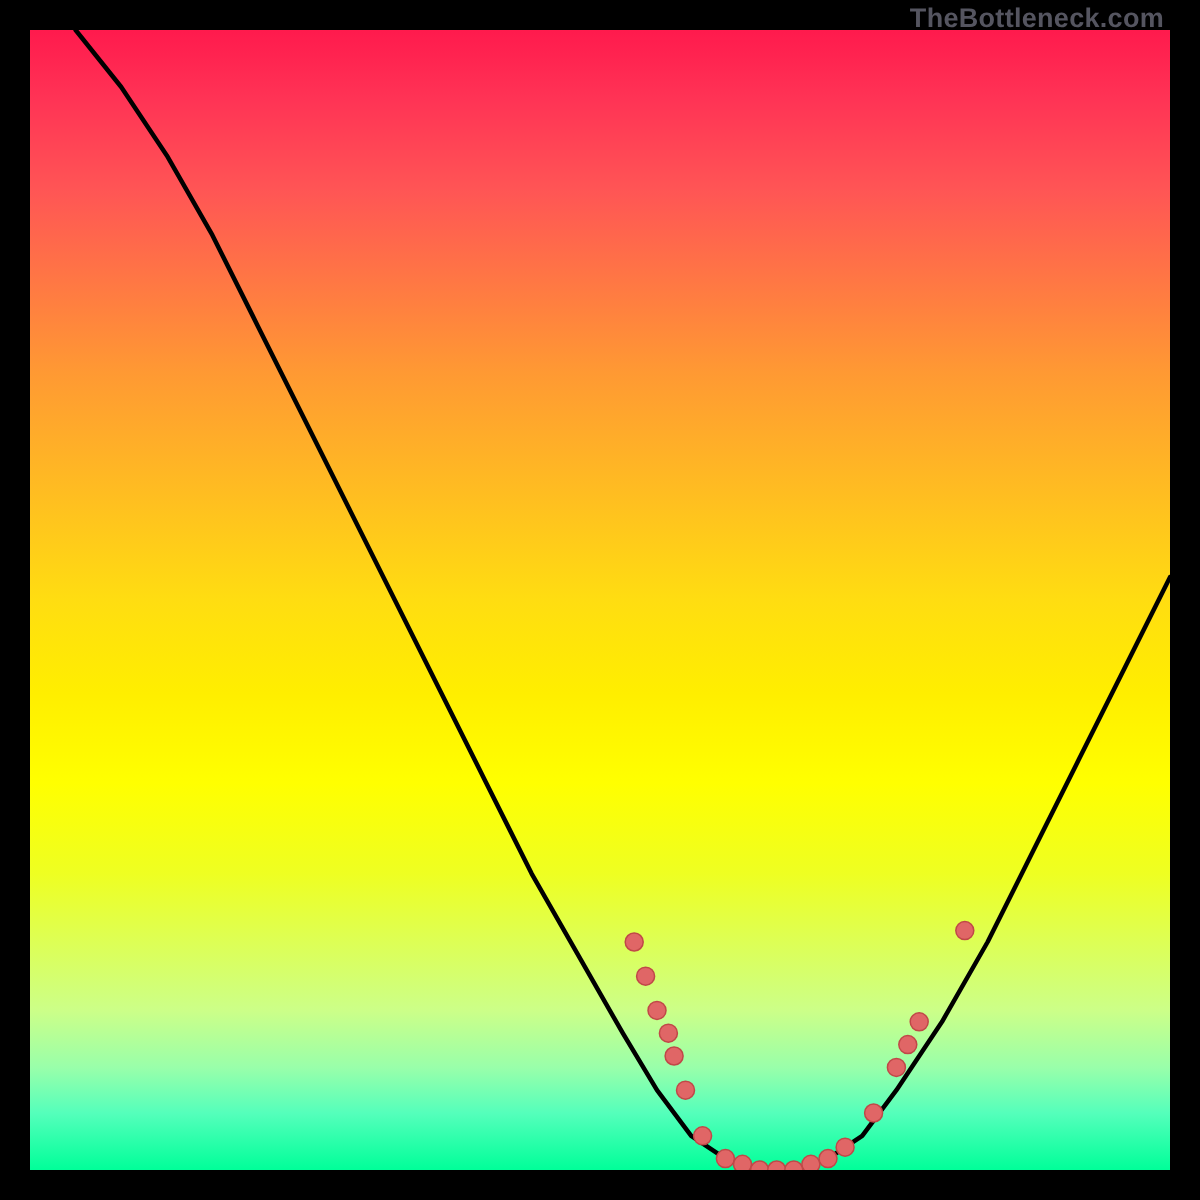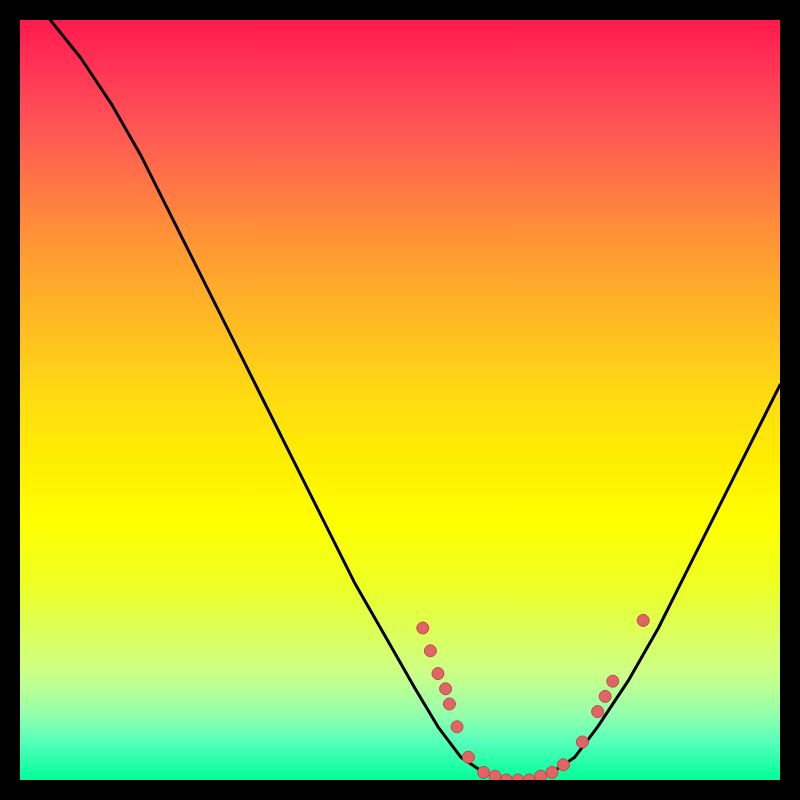--- a/index.html
+++ b/index.html
@@ -76,13 +76,14 @@
           <circle cx="532.0" cy="752.4" r="6" fill="#e06666" stroke="#c04848" stroke-width="1"></circle>
           <circle cx="543.4" cy="744.8" r="6" fill="#e06666" stroke="#c04848" stroke-width="1"></circle>
           <circle cx="562.4" cy="722.0" r="6" fill="#e06666" stroke="#c04848" stroke-width="1"></circle>
           <circle cx="577.6" cy="691.6" r="6" fill="#e06666" stroke="#c04848" stroke-width="1"></circle>
           <circle cx="585.2" cy="676.4" r="6" fill="#e06666" stroke="#c04848" stroke-width="1"></circle>
           <circle cx="592.8" cy="661.2" r="6" fill="#e06666" stroke="#c04848" stroke-width="1"></circle>
           <circle cx="623.2" cy="600.4" r="6" fill="#e06666" stroke="#c04848" stroke-width="1"></circle>
         </g>
     </svg>
   </div>
+  <div class="attribution">TheBottleneck.com</div>
 </div>
 
 </body></html>

